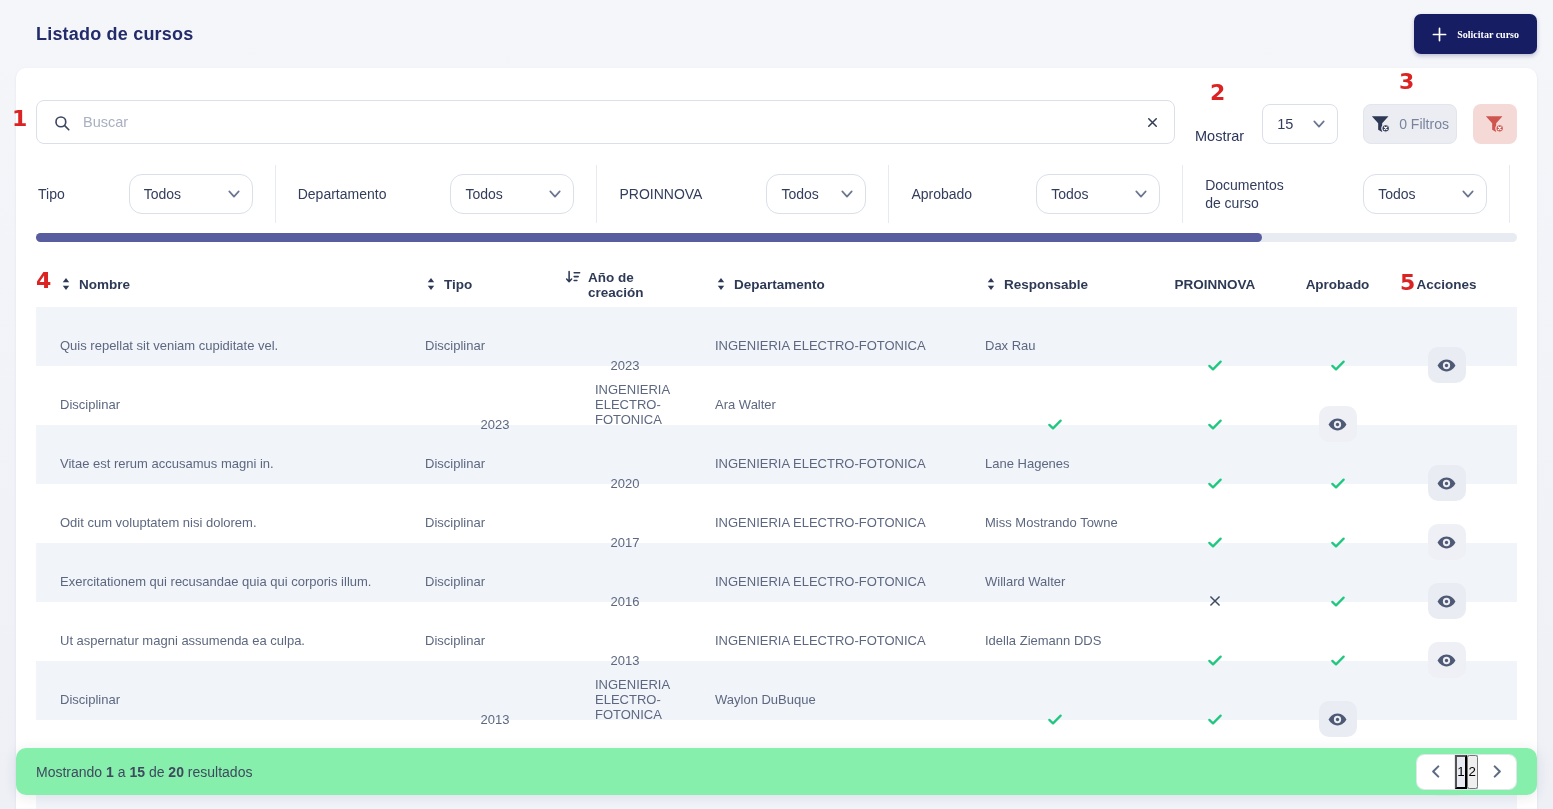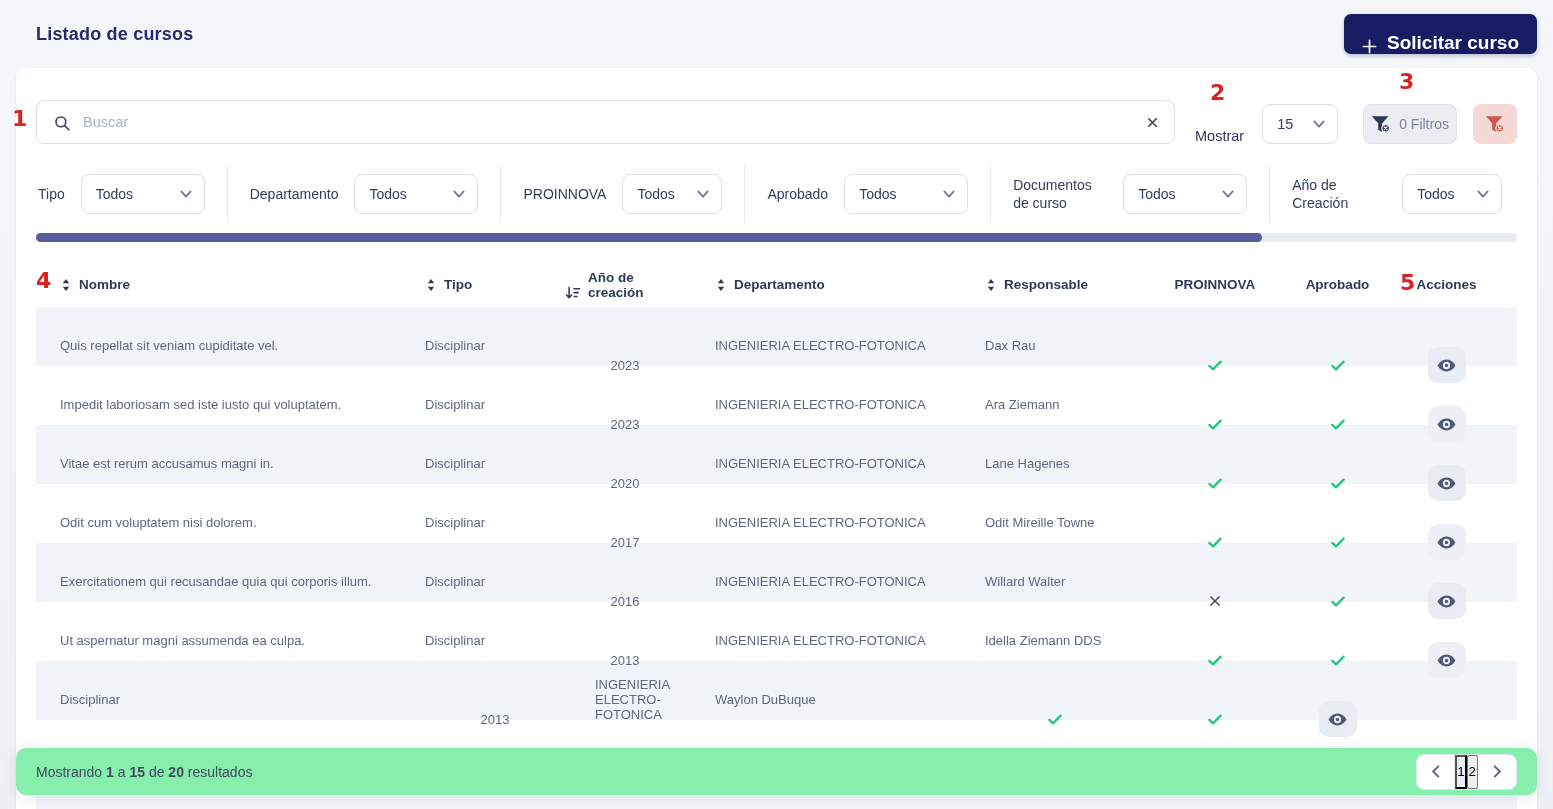--- a/index.html
+++ b/index.html
@@ -6,21 +6,21 @@
   html,body { width:1553px; height:809px; }
   body {
     position:relative; overflow:hidden;
     font-family:"Liberation Sans", sans-serif;
     background:linear-gradient(180deg,#f5f6fa 0%, #eef0f6 100%);
     color:#3c4660;
   }
   
   .topbar { position:absolute; top:0; left:0; right:0; height:68px; display:flex; align-items:center; justify-content:space-between; padding:0 16px; }
   .page-title { font-size:18px; font-weight:700; color:#232c6b; letter-spacing:.2px;margin-left:20px; }
-  .primary-btn { display:flex; align-items:flex-end; gap:10px; background:#161d63; color:#fff; border:none; border-radius:7px; height:40px; padding:0 18px; font-size:19px; font-weight:700; font-family:Liberation Sans, sans-serif; cursor:pointer; box-shadow:0 2px 4px rgba(20,25,90,.25); }
+  .primary-btn { display:flex; align-items:center; gap:10px; background:#161d63; color:#fff; border:none; border-radius:7px; height:40px; padding:0 18px; font-size:10px; font-weight:700; font-family:Liberation Serif, serif; cursor:pointer; box-shadow:0 2px 4px rgba(20,25,90,.25); }
   
   .card { position:absolute; top:68px; left:16px; right:16px; height:1000px; background:#fff; border-radius:10px; box-shadow:0 1px 3px rgba(25,35,80,.07); overflow:hidden; }
   
   .toolbar { display:flex; align-items:flex-end; margin:32px 20px 0; gap:0; }
   .search-box { position:relative; flex:0 0 1139px; height:44px; border:1px solid #dadfe8; border-radius:8px; background:#fff; display:flex; align-items:center; padding:0 44px 0 46px; }
   .search-box .search-ic { position:absolute; left:16px; top:13px; }
   .search-box input { border:none; outline:none; width:100%; font-size:14.5px; font-family:inherit; color:#3c4660; background:transparent; }
   .search-box input::placeholder { color:#a9b0bf; }
   .clear-btn { position:absolute; right:14px; top:14px; background:none; border:none; cursor:pointer; line-height:0; }
   .show-label { margin-left:20px; font-size:14.5px; color:#2c355c; }
@@ -29,30 +29,30 @@
   .filters-btn .funnel { color:#2e3a55; }
   .clear-filters-btn { margin-left:16px; height:40px; width:44px; background:#f5d9d7; border:none; border-radius:8px; display:flex; align-items:center; justify-content:center; cursor:pointer; }
   .clear-filters-btn .funnel { color:#cf564f; }
   
   .filters-scroll { margin:21px 20px 0; height:58px; overflow:hidden; position:relative; }
   .filters-inner { display:flex; align-items:center; height:58px; width:1600px; }
   .filter-group { display:flex; align-items:center; height:58px; padding:0 22px; border-right:1px solid #e7eaf1; flex:0 0 auto; }
   .filter-group:first-child { padding-left:2px; }
   .filter-group:last-child { border-right:none; }
   .filter-label { font-size:14px; color:#333d5c; margin-right:16px; max-width:94px; line-height:1.3; }
-  .filter-select { width:124px; height:40px; border:1px solid #dadfe8; border-radius:8px; display:flex; align-items:center; justify-content:space-between; padding:0 12px 0 14px; font-size:14px; color:#333d5c; cursor:pointer; background:#fff; flex:0 0 auto; }
+  .filter-select { width:124px; height:40px; border:1px solid #dadfe8; border-radius:13px; display:flex; align-items:center; justify-content:space-between; padding:0 12px 0 14px; font-size:14px; color:#333d5c; cursor:pointer; background:#fff; flex:0 0 auto;margin-left:48px; }
   .filter-select.narrow { width:100px; }
   
   .h-scrollbar { margin:10px 20px 0; height:9px; border-radius:5px; background:#e9ebf2; position:relative; }
   .h-thumb { position:absolute; left:0; top:0; height:9px; width:1226px; border-radius:5px; background:#575d9f; cursor:grab; }
   
   .table-wrap { margin:20px 20px 0; }
   .trow { display:grid; grid-template-columns:365px 140px 120px 270px 200px 120px 125px 1fr; align-items:center; padding:0 24px; }
   .thead { height:45px; font-weight:700; font-size:13.5px; color:#2e3a55; }
-  .th { display:flex; align-items:flex-end; gap:7px; cursor:pointer; }
+  .th { display:flex; align-items:flex-start; gap:7px; cursor:pointer; }
   .th.center { justify-content:center; }
   .th.nosort { cursor:default; }
   .tbody .trow { height:59px; font-size:13px; color:#5d6880; }
   .tbody .trow:nth-child(odd) { background:#f1f4f9; }
   .cell.center { text-align:center; display:flex; justify-content:center;margin-top:40px; }
   .cell.inset { padding-left:30px; }
   .th.inset { padding-left:30px; }
   .eye-btn { width:38px; height:36px; border:none; border-radius:10px; background:#e9ecf3; display:flex; align-items:center; justify-content:center; cursor:pointer; }
   .tbody .trow:nth-child(even) .eye-btn { background:#eef0f6; }
   
@@ -264,25 +264,24 @@
             <button class="eye-btn">
               <span style="line-height:0"><svg width="19" height="19" viewBox="0 0 24 24">
                   <path fill="#4e5a75" d="M12 4.5C6.3 4.5 2.2 9 .9 12c1.3 3 5.4 7.5 11.1 7.5S21.8 15 23.1 12C21.8 9 17.7 4.5 12 4.5z"></path>
                   <circle cx="12" cy="12" r="4.6" fill="#eceef4"></circle>
                   <circle cx="12" cy="12" r="2.1" fill="#4e5a75"></circle>
                 </svg></span>
             </button>
           </div>
         </div>
         <div class="trow">
-          <div class="cell">Impedit laboriosam sed iste iusto qui voluptatem.</div>
           <div class="cell">Disciplinar</div>
           <div class="cell center">2023</div>
           <div class="cell inset">INGENIERIA ELECTRO-FOTONICA</div>
-          <div class="cell inset">Ara Ziemann</div>
+          <div class="cell inset">Ara Walter</div>
           <div class="cell center">
             <svg width="18" height="17" viewBox="0 0 24 24" fill="none" stroke="#1fc77f" stroke-width="3.2" stroke-linecap="round" stroke-linejoin="round">
               <path d="M4 12.5l5.2 5L20 6.5"></path>
             </svg>
           </div>
           <div class="cell center">
             <svg width="18" height="17" viewBox="0 0 24 24" fill="none" stroke="#1fc77f" stroke-width="3.2" stroke-linecap="round" stroke-linejoin="round">
               <path d="M4 12.5l5.2 5L20 6.5"></path>
             </svg>
           </div>
@@ -320,21 +319,21 @@
                   <circle cx="12" cy="12" r="2.1" fill="#4e5a75"></circle>
                 </svg></span>
             </button>
           </div>
         </div>
         <div class="trow">
           <div class="cell">Odit cum voluptatem nisi dolorem.</div>
           <div class="cell">Disciplinar</div>
           <div class="cell center">2017</div>
           <div class="cell inset">INGENIERIA ELECTRO-FOTONICA</div>
-          <div class="cell inset">Odit Mireille Towne</div>
+          <div class="cell inset">Miss Mostrando Towne</div>
           <div class="cell center">
             <svg width="18" height="17" viewBox="0 0 24 24" fill="none" stroke="#1fc77f" stroke-width="3.2" stroke-linecap="round" stroke-linejoin="round">
               <path d="M4 12.5l5.2 5L20 6.5"></path>
             </svg>
           </div>
           <div class="cell center">
             <svg width="18" height="17" viewBox="0 0 24 24" fill="none" stroke="#1fc77f" stroke-width="3.2" stroke-linecap="round" stroke-linejoin="round">
               <path d="M4 12.5l5.2 5L20 6.5"></path>
             </svg>
           </div>

